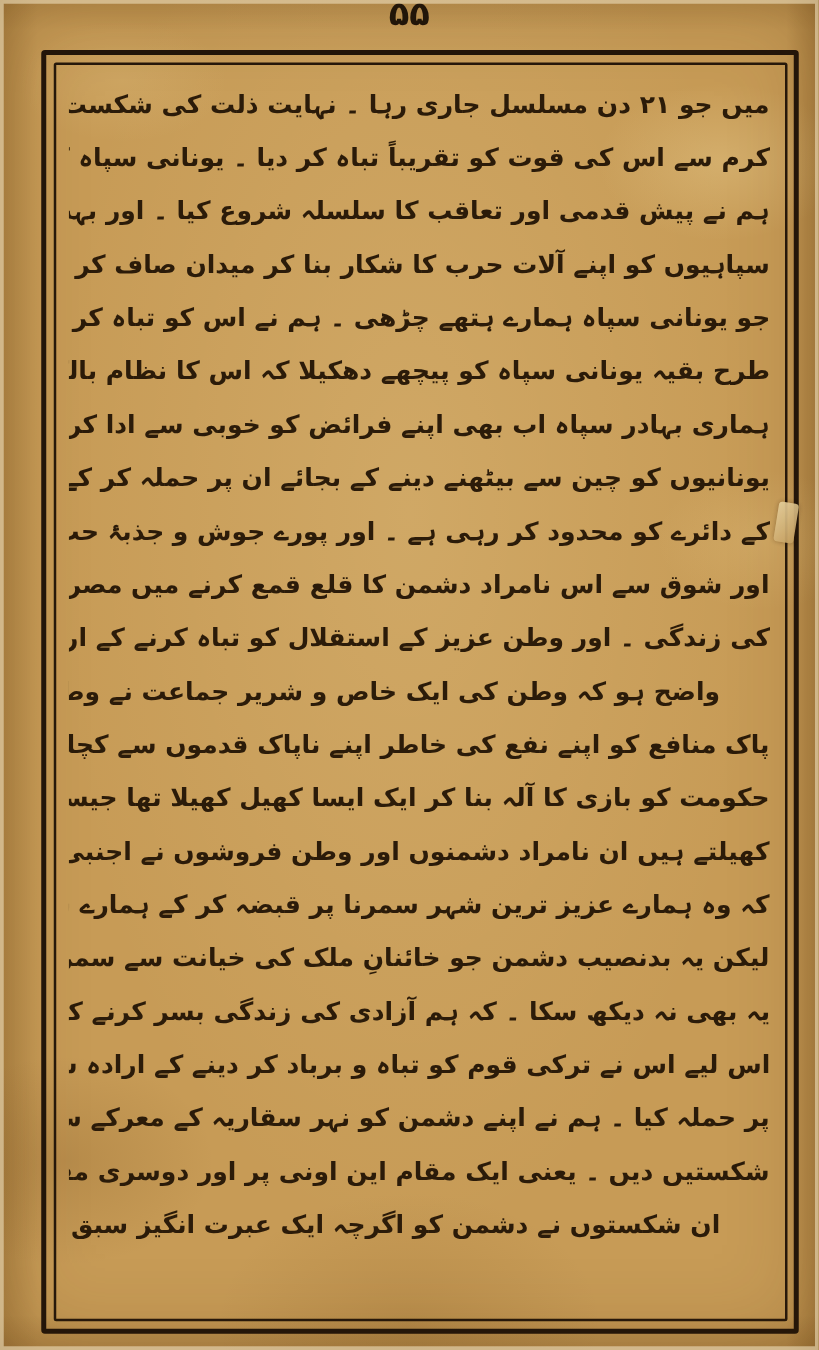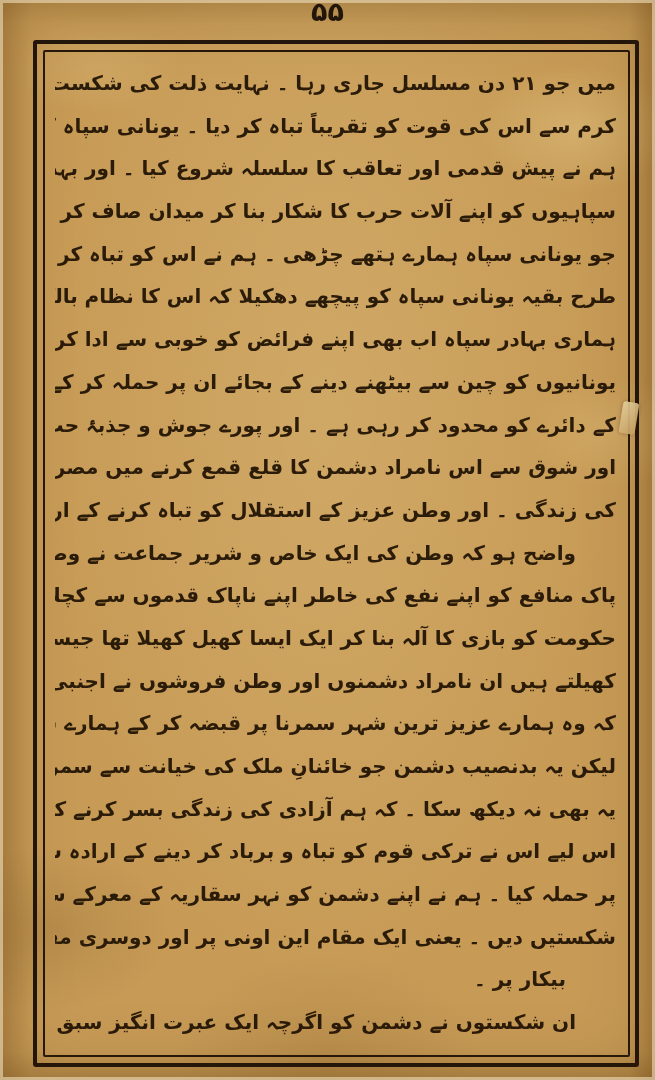--- a/index.html
+++ b/index.html
@@ -84,21 +84,20 @@
         <div class="line indent">واضح ہو کہ وطن کی ایک خاص و شریر جماعت نے وطنِ مقدس کی</div>
         <div class="line">پاک منافع کو اپنے نفع کی خاطر اپنے ناپاک قدموں سے کچلا اور آستانہ کی</div>
         <div class="line">حکومت کو بازی کا آلہ بنا کر ایک ایسا کھیل کھیلا تھا جیسا کہ بچے گیند کے ساتھ</div>
         <div class="line">کھیلتے ہیں ان نامراد دشمنوں اور وطن فروشوں نے اجنبی طاقتوں کو موقع دیا</div>
         <div class="line">کہ وہ ہمارے عزیز ترین شہر سمرنا پر قبضہ کر کے ہمارے سینہ پر مونگ دلیں ۔</div>
         <div class="line">لیکن یہ بدنصیب دشمن جو خائنانِ ملک کی خیانت سے سمرنا پر فائز ہو گیا تھا</div>
         <div class="line">یہ بھی نہ دیکھ سکا ۔ کہ ہم آزادی کی زندگی بسر کرنے کے قابل رہیں ۔</div>
         <div class="line">اس لیے اس نے ترکی قوم کو تباہ و برباد کر دینے کے ارادہ سے اناطولیہ</div>
         <div class="line">پر حملہ کیا ۔ ہم نے اپنے دشمن کو نہر سقاریہ کے معرکے سے قبل دو زبردست</div>
         <div class="line">شکستیں دیں ۔ یعنی ایک مقام این اونی پر اور دوسری مقام دولو</div>
-        <div class="line short">بیکار پر ۔</div>
         <div class="line indent">ان شکستوں نے دشمن کو اگرچہ ایک عبرت انگیز سبق دیا تھا ۔</div>
       </div>
   </div>
 </div>
 
 <div class="fold-mark"></div>
 <div class="vignette"></div>
 <div class="scan-edge"></div>
 
 </body></html>

